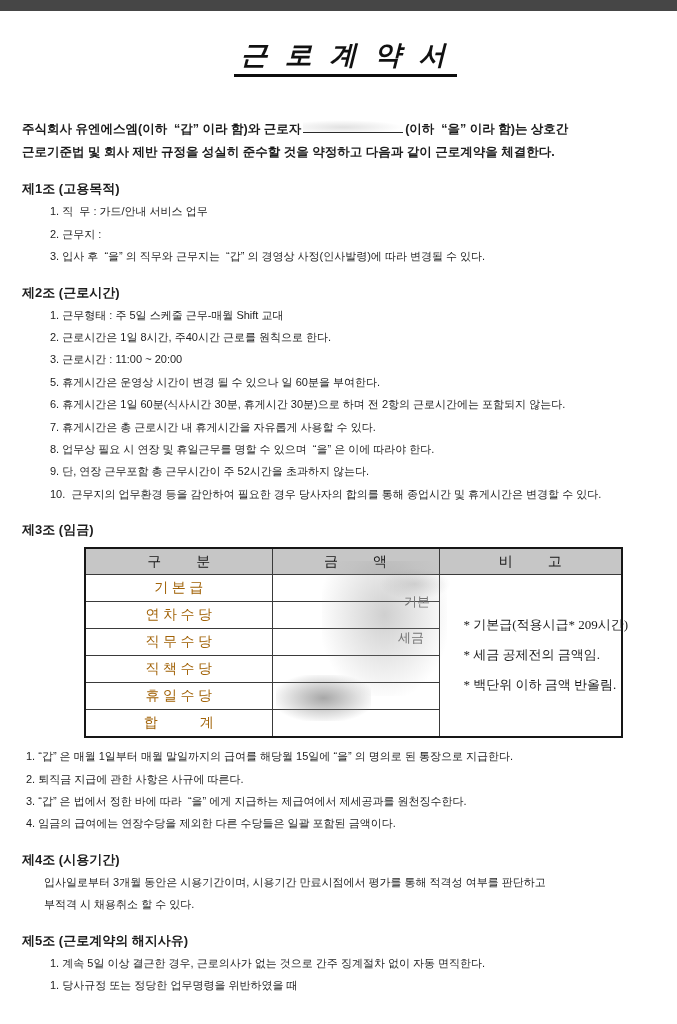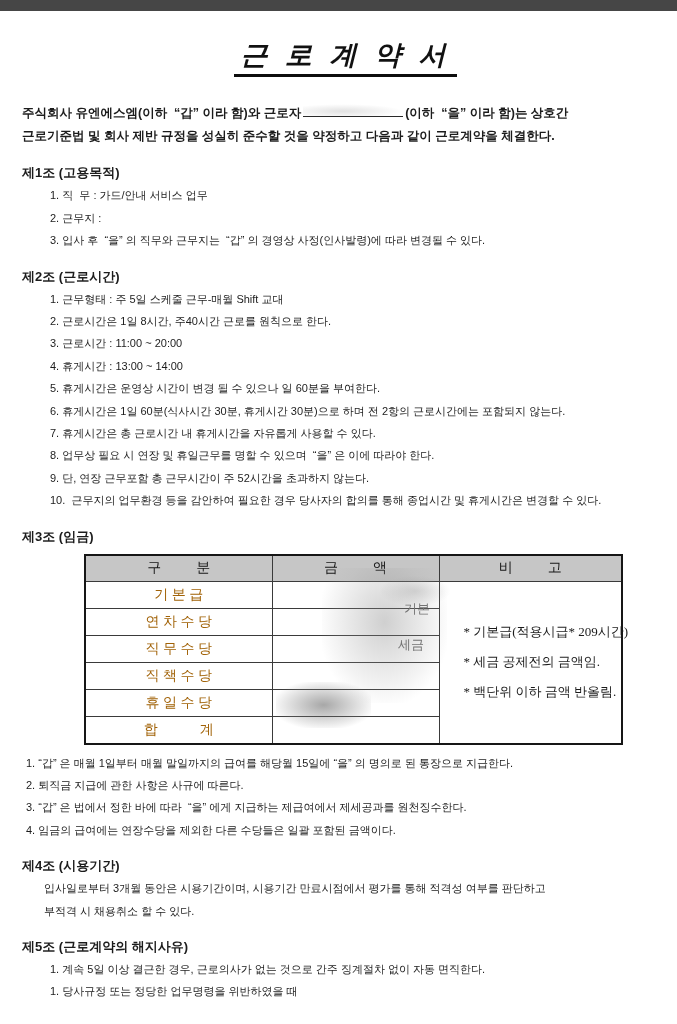--- a/index.html
+++ b/index.html
@@ -9,21 +9,21 @@
     color:#1c1c1c;
   }
   .top-bar{width:677px;height:11px;background:#464646;}
   .doc{padding:0 8px 0 22px;}
   .title-wrap{text-align:center;margin-top:30px;font-style:italic;}
   .doc-title{
     display:inline-block;font-size:27px;font-weight:bold;letter-spacing:5px;
     line-height:1.05;padding:0 6px 5px 6px;border-bottom:3px solid #0d0d0d;
     white-space:pre;color:#111;
   }
-  .intro{margin-top:25px;font-size:12.5px;font-weight:bold;line-height:23px;}
+  .intro{margin-top:41px;font-size:12.5px;font-weight:bold;line-height:23px;}
   .intro .t{white-space:pre;}
   .blank-line{
     display:inline-block;width:100px;height:12px;vertical-align:baseline;
     border-bottom:1.5px solid #2a2a2a;margin:0 2px;
     background:radial-gradient(ellipse at 40% 60%, rgba(170,170,170,.35), transparent 70%);
   }
   .article{margin-top:14px;}
   .article-heading{font-size:13px;font-weight:bold;line-height:22px;white-space:pre;}
   .li{font-size:11px;font-weight:normal;line-height:22.4px;white-space:pre;}
   .indent-deep{padding-left:28px;}
@@ -92,21 +92,20 @@
       <div class="li">3. 입사 후  “을” 의 직무와 근무지는  “갑” 의 경영상 사정(인사발령)에 따라 변경될 수 있다.</div>
     </div>
   </div>
 
   <div class="article">
     <div class="article-heading">제2조 (근로시간)</div>
     <div class="indent-deep">
       <div class="li">1. 근무형태 : 주 5일 스케줄 근무-매월 Shift 교대</div>
       <div class="li">2. 근로시간은 1일 8시간, 주40시간 근로를 원칙으로 한다.</div>
       <div class="li">3. 근로시간 : 11:00 ~ 20:00</div>
-      <div class="li">4. 휴게시간 : 13:00 ~ 14:00</div>
       <div class="li">5. 휴게시간은 운영상 시간이 변경 될 수 있으나 일 60분을 부여한다.</div>
       <div class="li">6. 휴게시간은 1일 60분(식사시간 30분, 휴게시간 30분)으로 하며 전 2항의 근로시간에는 포함되지 않는다.</div>
       <div class="li">7. 휴게시간은 총 근로시간 내 휴게시간을 자유롭게 사용할 수 있다.</div>
       <div class="li">8. 업무상 필요 시 연장 및 휴일근무를 명할 수 있으며  “을” 은 이에 따라야 한다.</div>
       <div class="li">9. 단, 연장 근무포함 총 근무시간이 주 52시간을 초과하지 않는다.</div>
       <div class="li">10.  근무지의 업무환경 등을 감안하여 필요한 경우 당사자의 합의를 통해 종업시간 및 휴게시간은 변경할 수 있다.</div>
     </div>
   </div>
 
   <div class="article">

